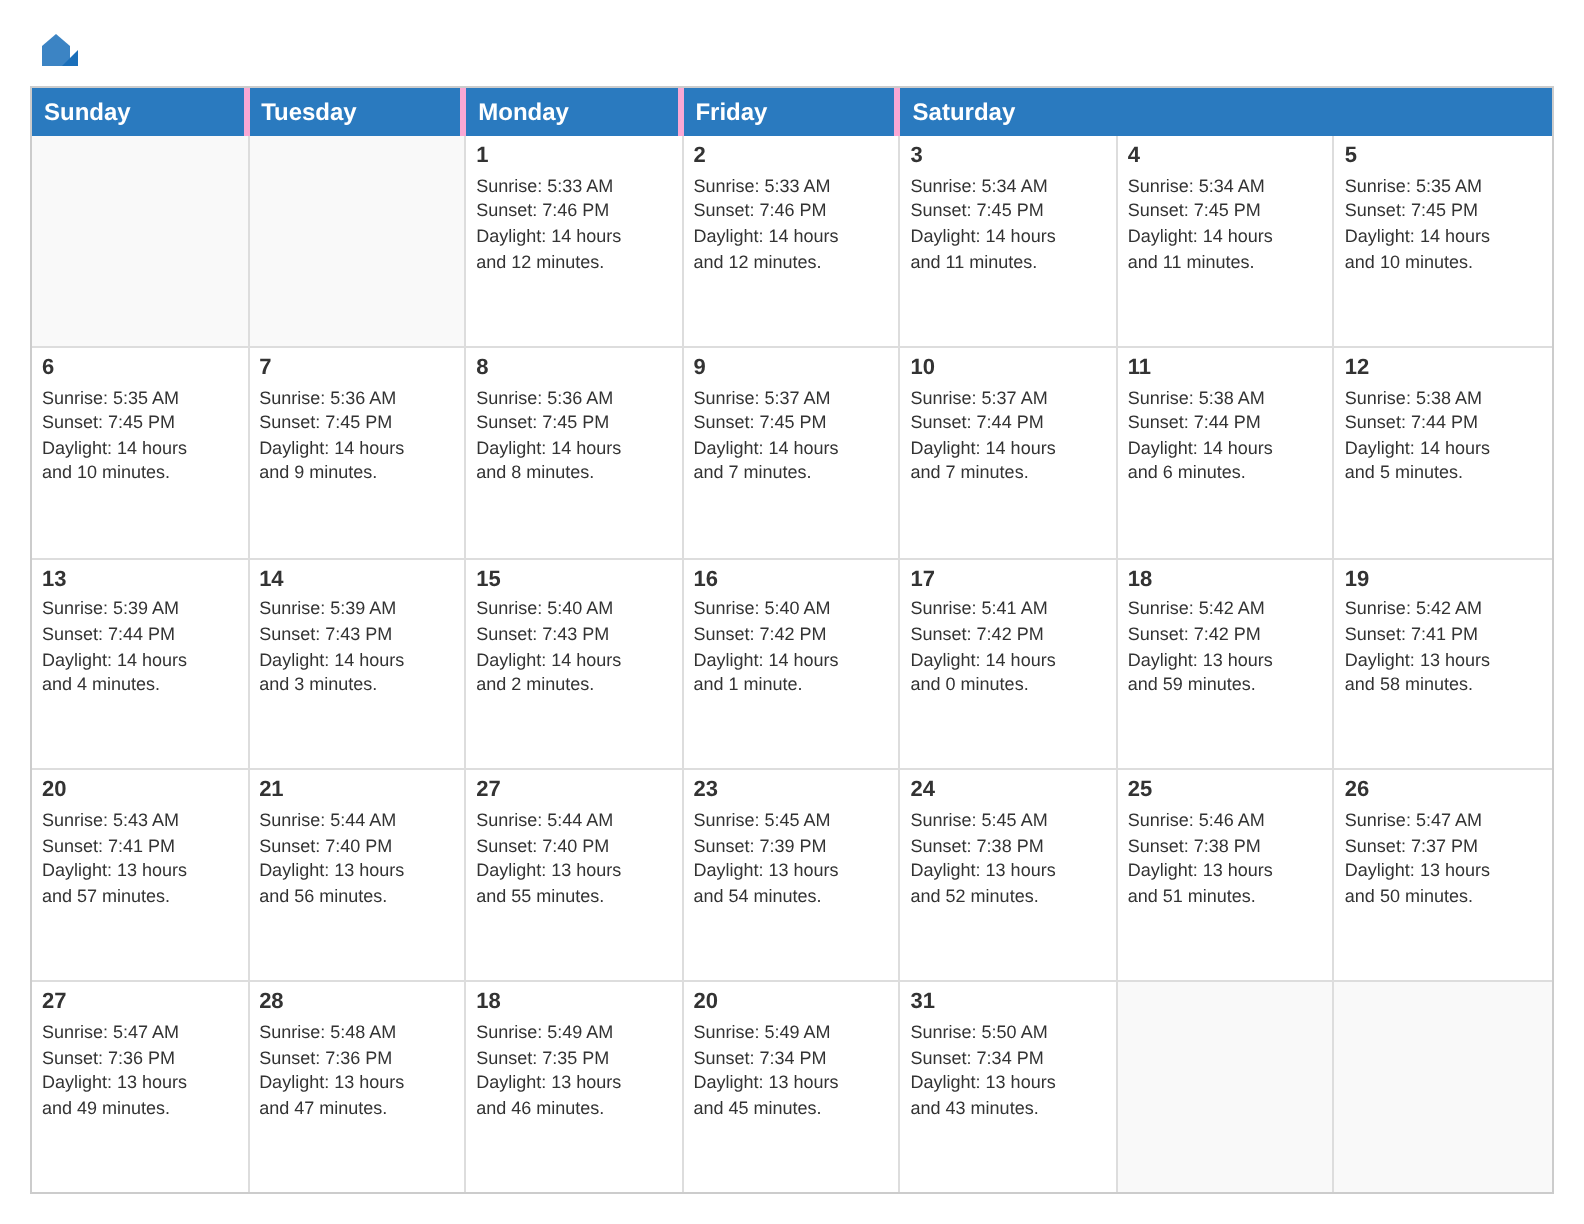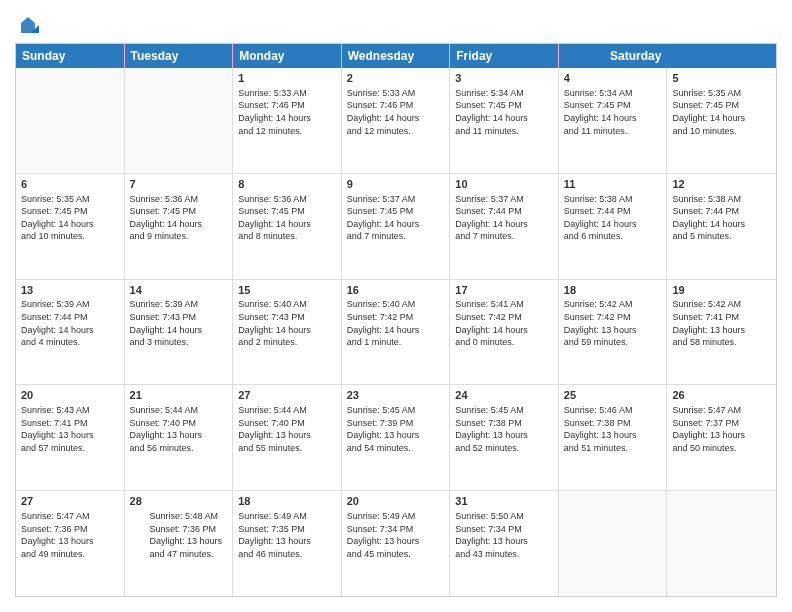--- a/index.html
+++ b/index.html
@@ -60,24 +60,24 @@
     .cal-header {
       display: grid;
       grid-template-columns: repeat(7, 1fr);
       background: #2a7abf;
     }
     .cal-header-cell {
       color: #fff;
       font-size: 12px;
       font-weight: bold;
       padding: 5px 6px;
-      border-right: 1px solid #f9a8d4;
+      border-right: 3px solid #f9a8d4;
       text-align: left;
     }
-    .cal-header-cell:last-child { border-right: none; text-align: right; }
+    .cal-header-cell:last-child { border-right: none; }
     .cal-body {
       flex: 1;
       display: flex;
       flex-direction: column;
     }
     .cal-row {
       display: grid;
       grid-template-columns: repeat(7, 1fr);
       flex: 1;
       border-top: 1px solid #ddd;
@@ -127,21 +127,20 @@
       <div class="month-title"></div>
       <div class="location"></div>
     </div>
   </div>
 
   <div class="calendar">
     <div class="cal-header">
     <div class="cal-header-cell">Sunday</div>
         <div class="cal-header-cell">Tuesday</div>
         <div class="cal-header-cell">Monday</div>
-        <div class="cal-header-cell">Wednesday</div>
         <div class="cal-header-cell">Friday</div>
         <div class="cal-header-cell">Saturday</div>
       </div>
     <div class="cal-body">
     <div class="cal-row">
           <div class="cal-cell empty"></div>
           <div class="cal-cell empty"></div>
           <div class="cal-cell">
             <span class="day-num">1</span>
             <div class="cell-text" style="white-space: pre-line;">Sunrise: 5:33 AM
@@ -334,21 +333,21 @@
         <div class="cal-row">
           <div class="cal-cell">
             <span class="day-num">27</span>
             <div class="cell-text" style="white-space: pre-line;">Sunrise: 5:47 AM
 Sunset: 7:36 PM
 Daylight: 13 hours
 and 49 minutes.</div>
           </div>
           <div class="cal-cell">
             <span class="day-num">28</span>
-            <div class="cell-text" style="white-space: pre-line; margin-left: 20px;">Sunrise: 5:48 AM
+            <div class="cell-text" style="white-space: pre-line;">Sunrise: 5:48 AM
 Sunset: 7:36 PM
 Daylight: 13 hours
 and 47 minutes.</div>
           </div>
           <div class="cal-cell">
             <span class="day-num">18</span>
             <div class="cell-text" style="white-space: pre-line;">Sunrise: 5:49 AM
 Sunset: 7:35 PM
 Daylight: 13 hours
 and 46 minutes.</div>

